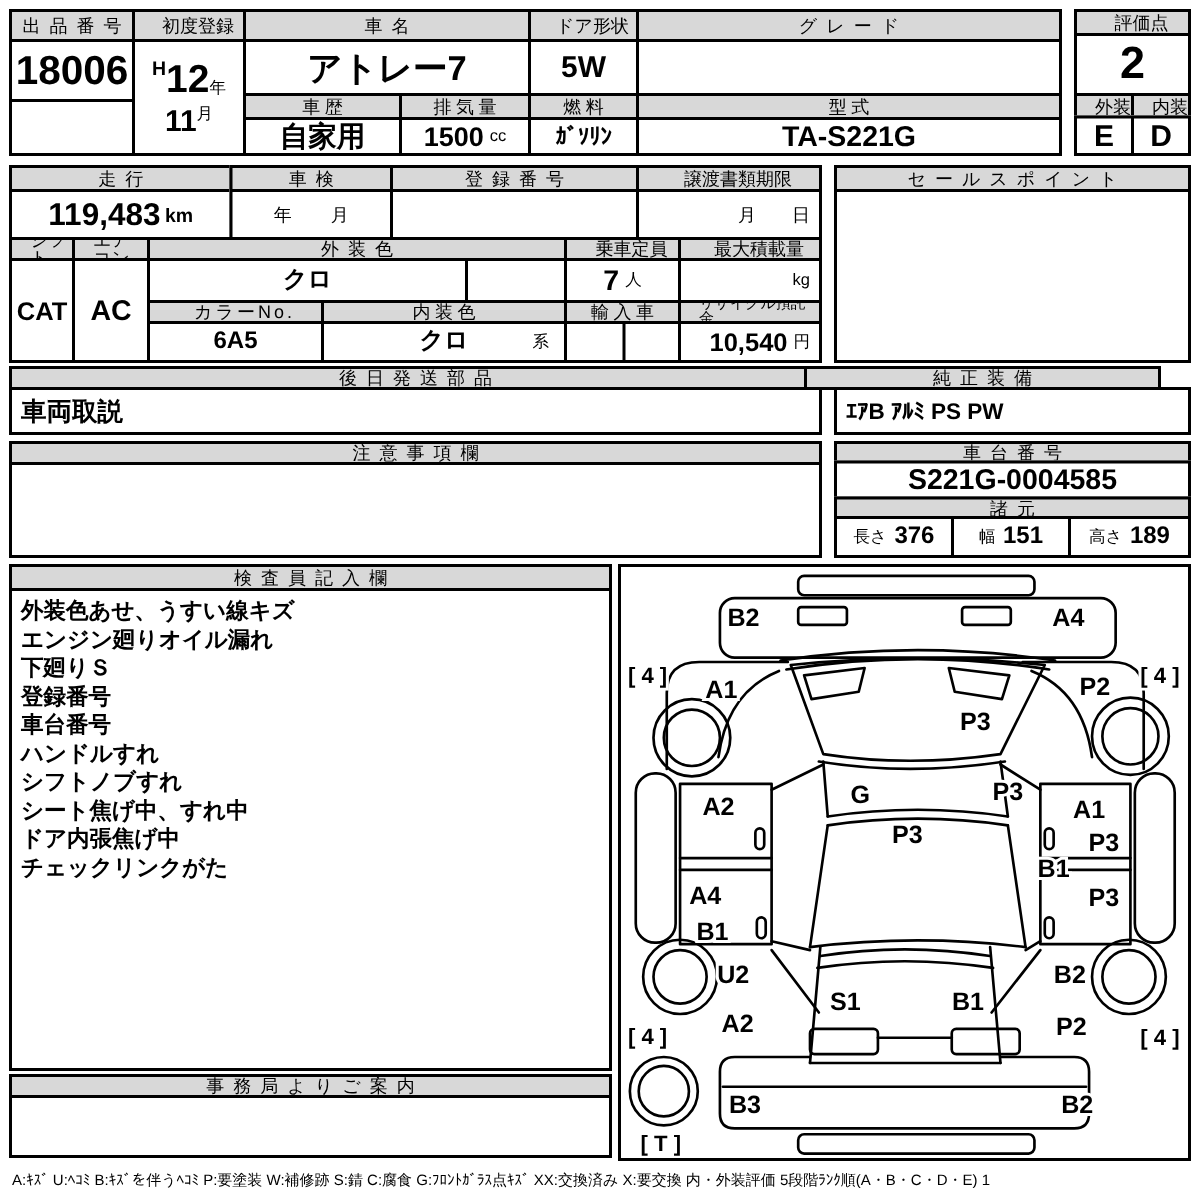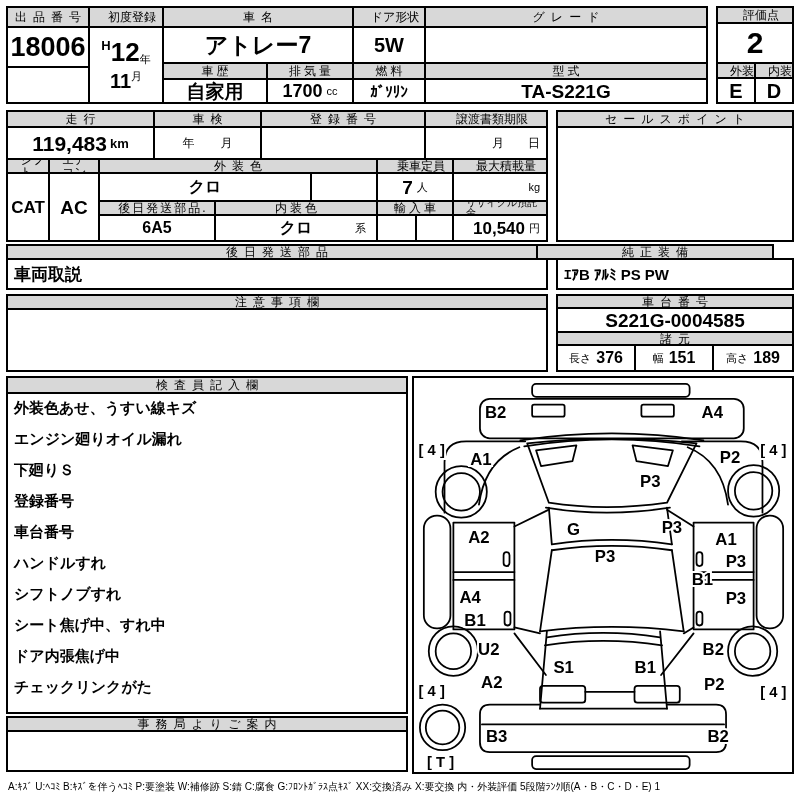--- a/index.html
+++ b/index.html
@@ -10,21 +10,21 @@
   .hdr{background:#d8d8d8;font-size:12px;padding-left:12px;}
   .ls6{letter-spacing:6px;padding-left:6px;}
   .ls3{letter-spacing:3px;padding-left:3px;}
   .b{font-weight:bold;}
   .left{justify-content:flex-start;padding-left:6px;}
   .right{justify-content:flex-end;padding-right:6px;}
   .sm{font-size:11px;font-weight:normal;}
   .unit{font-size:11px;margin-left:4px;}
   .col{flex-direction:column;}
   .notes{align-items:flex-start;justify-content:flex-start;flex-direction:column;
-         padding:4px 6px;font-size:15px;font-weight:bold;gap:12px;}
+         padding:4px 6px;font-size:15px;font-weight:bold;}
   .notes div{line-height:19px;white-space:nowrap;}
   .footer{position:absolute;font-size:10px;white-space:nowrap;}
   svg text{font-family:"Liberation Sans","DejaVu Sans",sans-serif;font-weight:bold;font-size:17px;
            text-anchor:middle;fill:#000;paint-order:stroke;stroke:#fff;stroke-width:4px;}
   svg text.brk{font-size:15px;}
 </style>
 </head>
 <body>
 
 <div id="sheet">
@@ -45,21 +45,21 @@
       <span class="sm">月</span>
     </div>
   </div>
 
   <div class="cell hdr ls6" style="left:162px;top:6px;width:192px;height:22px">車名</div>
   <div class="cell b" style="left:162px;top:26px;width:192px;height:38px;font-size:23px">アトレー7</div>
   <div class="cell hdr ls3" style="left:162px;top:62px;width:106px;height:18px">車歴</div>
   <div class="cell b" style="left:162px;top:78px;width:106px;height:26px;font-size:19px">自家用</div>
   <div class="cell hdr ls3" style="left:266px;top:62px;width:88px;height:18px">排気量</div>
   <div class="cell" style="left:266px;top:78px;width:88px;height:26px">
-    <span class="b" style="font-size:18px">1700</span>
+    <span class="b" style="font-size:18px">1500</span>
     <span class="unit">cc</span>
   </div>
 
   <div class="cell hdr" style="left:352px;top:6px;width:74px;height:22px">ドア形状</div>
   <div class="cell b" style="left:352px;top:26px;width:74px;height:38px;font-size:20px">5W</div>
   <div class="cell hdr ls3" style="left:352px;top:62px;width:74px;height:18px">燃料</div>
   <div class="cell b" style="left:352px;top:78px;width:74px;height:26px;font-size:15px">ｶﾞｿﾘﾝ</div>
 
   <div class="cell hdr ls6" style="left:424px;top:6px;width:284px;height:22px">グレード</div>
   <div class="cell" style="left:424px;top:26px;width:284px;height:38px"></div>
@@ -100,21 +100,21 @@
   <div class="cell b" style="left:98px;top:172px;width:214px;height:30px;font-size:16px">クロ</div>
   <div class="cell" style="left:310px;top:172px;width:68px;height:30px"></div>
   <div class="cell hdr" style="left:376px;top:158px;width:78px;height:16px">乗車定員</div>
   <div class="cell" style="left:376px;top:172px;width:78px;height:30px">
     <span class="b" style="font-size:19px">7</span>
     <span class="unit">人</span>
   </div>
   <div class="cell hdr" style="left:452px;top:158px;width:96px;height:16px">最大積載量</div>
   <div class="cell right sm" style="left:452px;top:172px;width:96px;height:30px">kg</div>
 
-  <div class="cell hdr" style="left:98px;top:200px;width:118px;height:16px;letter-spacing:2px">後日発送部品.</div>
+  <div class="cell hdr" style="left:98px;top:200px;width:118px;height:16px;letter-spacing:2px">カラーNo.</div>
   <div class="cell b" style="left:98px;top:214px;width:118px;height:28px;font-size:16px">6A5</div>
   <div class="cell hdr ls3" style="left:214px;top:200px;width:164px;height:16px">内装色</div>
   <div class="cell" style="left:214px;top:214px;width:164px;height:28px">
     <span class="b" style="font-size:16px">クロ</span>
     <span class="sm" style="position:absolute;right:10px">系</span>
   </div>
   <div class="cell hdr ls3" style="left:376px;top:200px;width:78px;height:16px">輸入車</div>
   <div class="cell" style="left:376px;top:214px;width:78px;height:28px">
     <div style="position:absolute;left:50%;top:0;bottom:0;border-left:2px solid #000"></div>
   </div>

